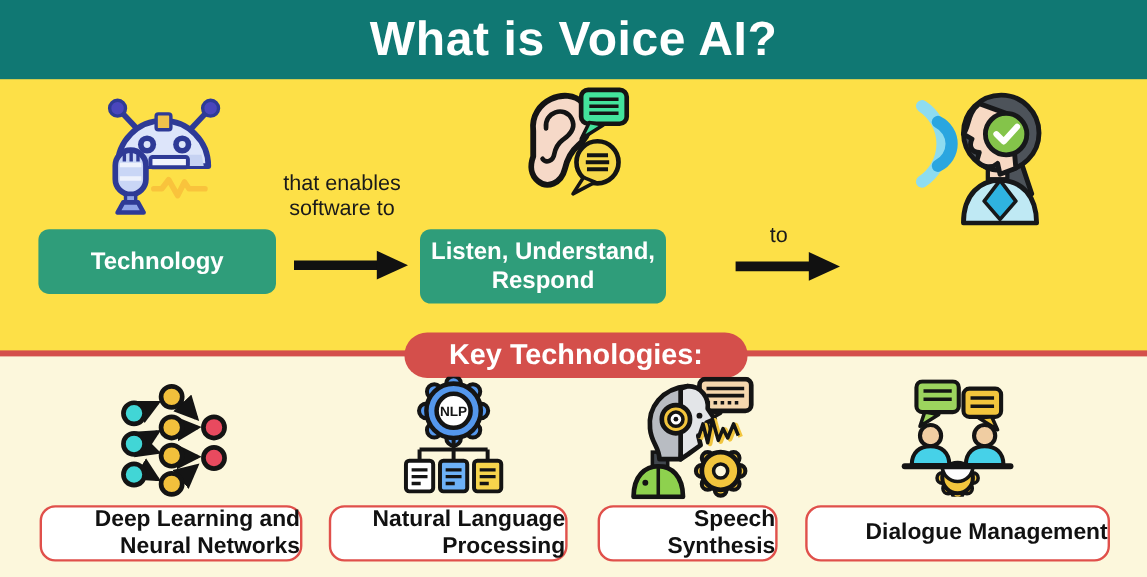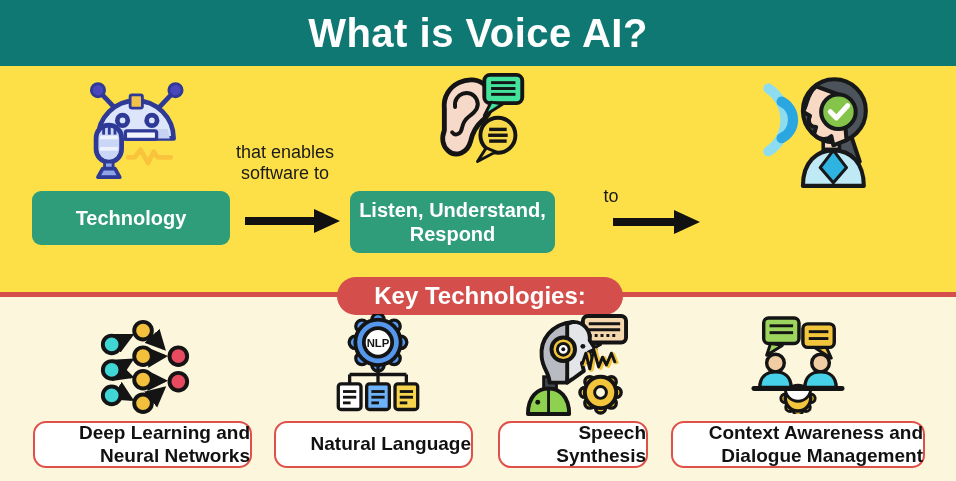--- a/index.html
+++ b/index.html
@@ -24,21 +24,21 @@
     font-weight:bold; font-size:20px; display:flex; align-items:center; justify-content:center;
     text-align:center; line-height:1.2; padding:0 8px; box-sizing:border-box;
   }
   .btn-tech   { left:32px;  top:191px; width:198px; height:54px; }
   .btn-listen { left:350px; top:191px; width:205px; height:62px; }
   .btn-human  { left:707px; top:190px; width:221px; height:63px; }
   .conn {
     position:absolute; color:#1a1a1a; font-size:18px; text-align:center; line-height:1.15;
   }
   .conn-enables { left:213px; top:142px; width:144px; }
-  .conn-to { left:596px; top:186px; width:30px; }
+  .conn-to { left:634px; top:186px; width:30px; }
   .labelbox {
     position:absolute; background:#ffffff; border:2.5px solid #e0504b; border-radius:13px;
     display:flex; flex-direction:column; align-items:flex-end; justify-content:center;
     text-align:center; color:#111111; font-weight:bold; font-size:19px; line-height:1.16;
     box-sizing:border-box;
   }
   .lb1 { left:33px;  top:421px; width:219px; height:47px; }
   .lb2 { left:274px; top:421px; width:199px; height:47px; }
   .lb3 { left:498px; top:421px; width:150px; height:47px; }
   .lb4 { left:671px; top:421px; width:254px; height:47px; }
@@ -192,20 +192,21 @@
       <line x1="48" y1="82" x2="62" y2="82"></line>
         <line x1="48" y1="88" x2="62" y2="88"></line>
         <line x1="48" y1="94" x2="56" y2="94"></line>
       <line x1="78" y1="82" x2="92" y2="82"></line>
         <line x1="78" y1="88" x2="92" y2="88"></line>
         <line x1="78" y1="94" x2="86" y2="94"></line>
     </g>
   </svg>
   <div class="labelbox lb2">
     <span>Natural Language</span>
+    <span>Processing</span>
   </div>
 
   <svg class="absvg" style="left:522px;top:314px;" width="110" height="102" viewBox="0 0 112 104">
     <rect x="62" y="2" width="44" height="27" rx="5" fill="#f5d7ae" stroke="#141414" stroke-width="4"></rect>
     <line x1="68" y1="10" x2="100" y2="10" stroke="#141414" stroke-width="3"></line>
     <line x1="68" y1="16" x2="100" y2="16" stroke="#141414" stroke-width="3"></line>
     <line x1="68" y1="22" x2="96" y2="22" stroke="#141414" stroke-width="3" stroke-dasharray="3 3"></line>
     <path d="M 69 29 L 62 41 L 80 31 Z" fill="#f5d7ae" stroke="#141414" stroke-width="3" stroke-linejoin="round"></path>
     <rect x="22" y="64" width="13" height="12" fill="#41474e" stroke="#141414" stroke-width="3"></rect>
     <path d="M 52 8 C 30 10 18 26 20 44 C 21 56 28 60 28 70 L 46 70 Z" fill="#b8bcc2" stroke="#141414" stroke-width="4" stroke-linejoin="round"></path>
@@ -254,17 +255,16 @@
         <circle cx="63" cy="93" r="4.5"></circle>
         <circle cx="55" cy="97" r="4.5"></circle>
       <circle cx="47" cy="93" r="4.5"></circle>
         <circle cx="42" cy="84" r="4.5"></circle>
       <circle cx="55" cy="84" r="13" stroke-width="3.5"></circle>
     </g>
     <path d="M 42 74 A 13 13 0 0 0 68 74 Z" fill="#fdfdfd" stroke="#141414" stroke-width="3"></path>
     <line x1="10" y1="74" x2="100" y2="74" stroke="#141414" stroke-width="5" stroke-linecap="round"></line>
   </svg>
   <div class="labelbox lb4">
-    <span>Context Awareness and</span>
     <span>Dialogue Management</span>
   </div>
 
 </div>
 
 </body></html>

